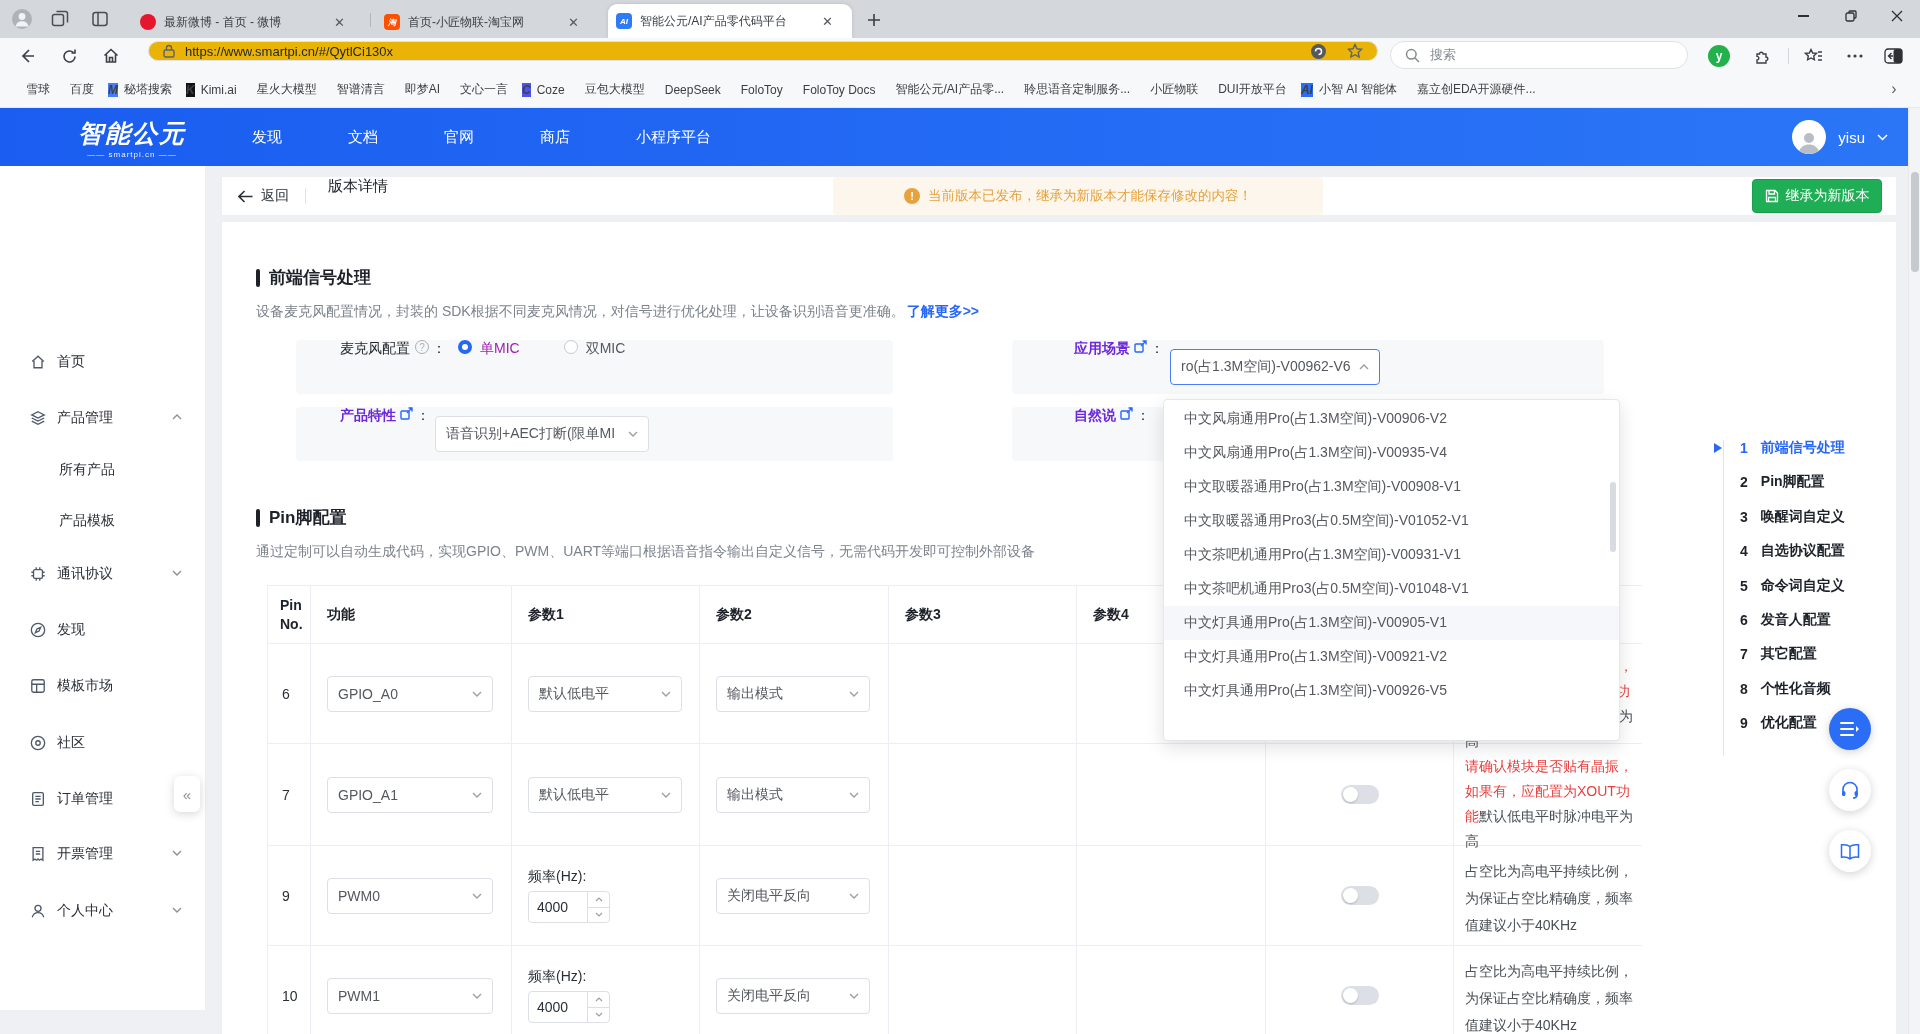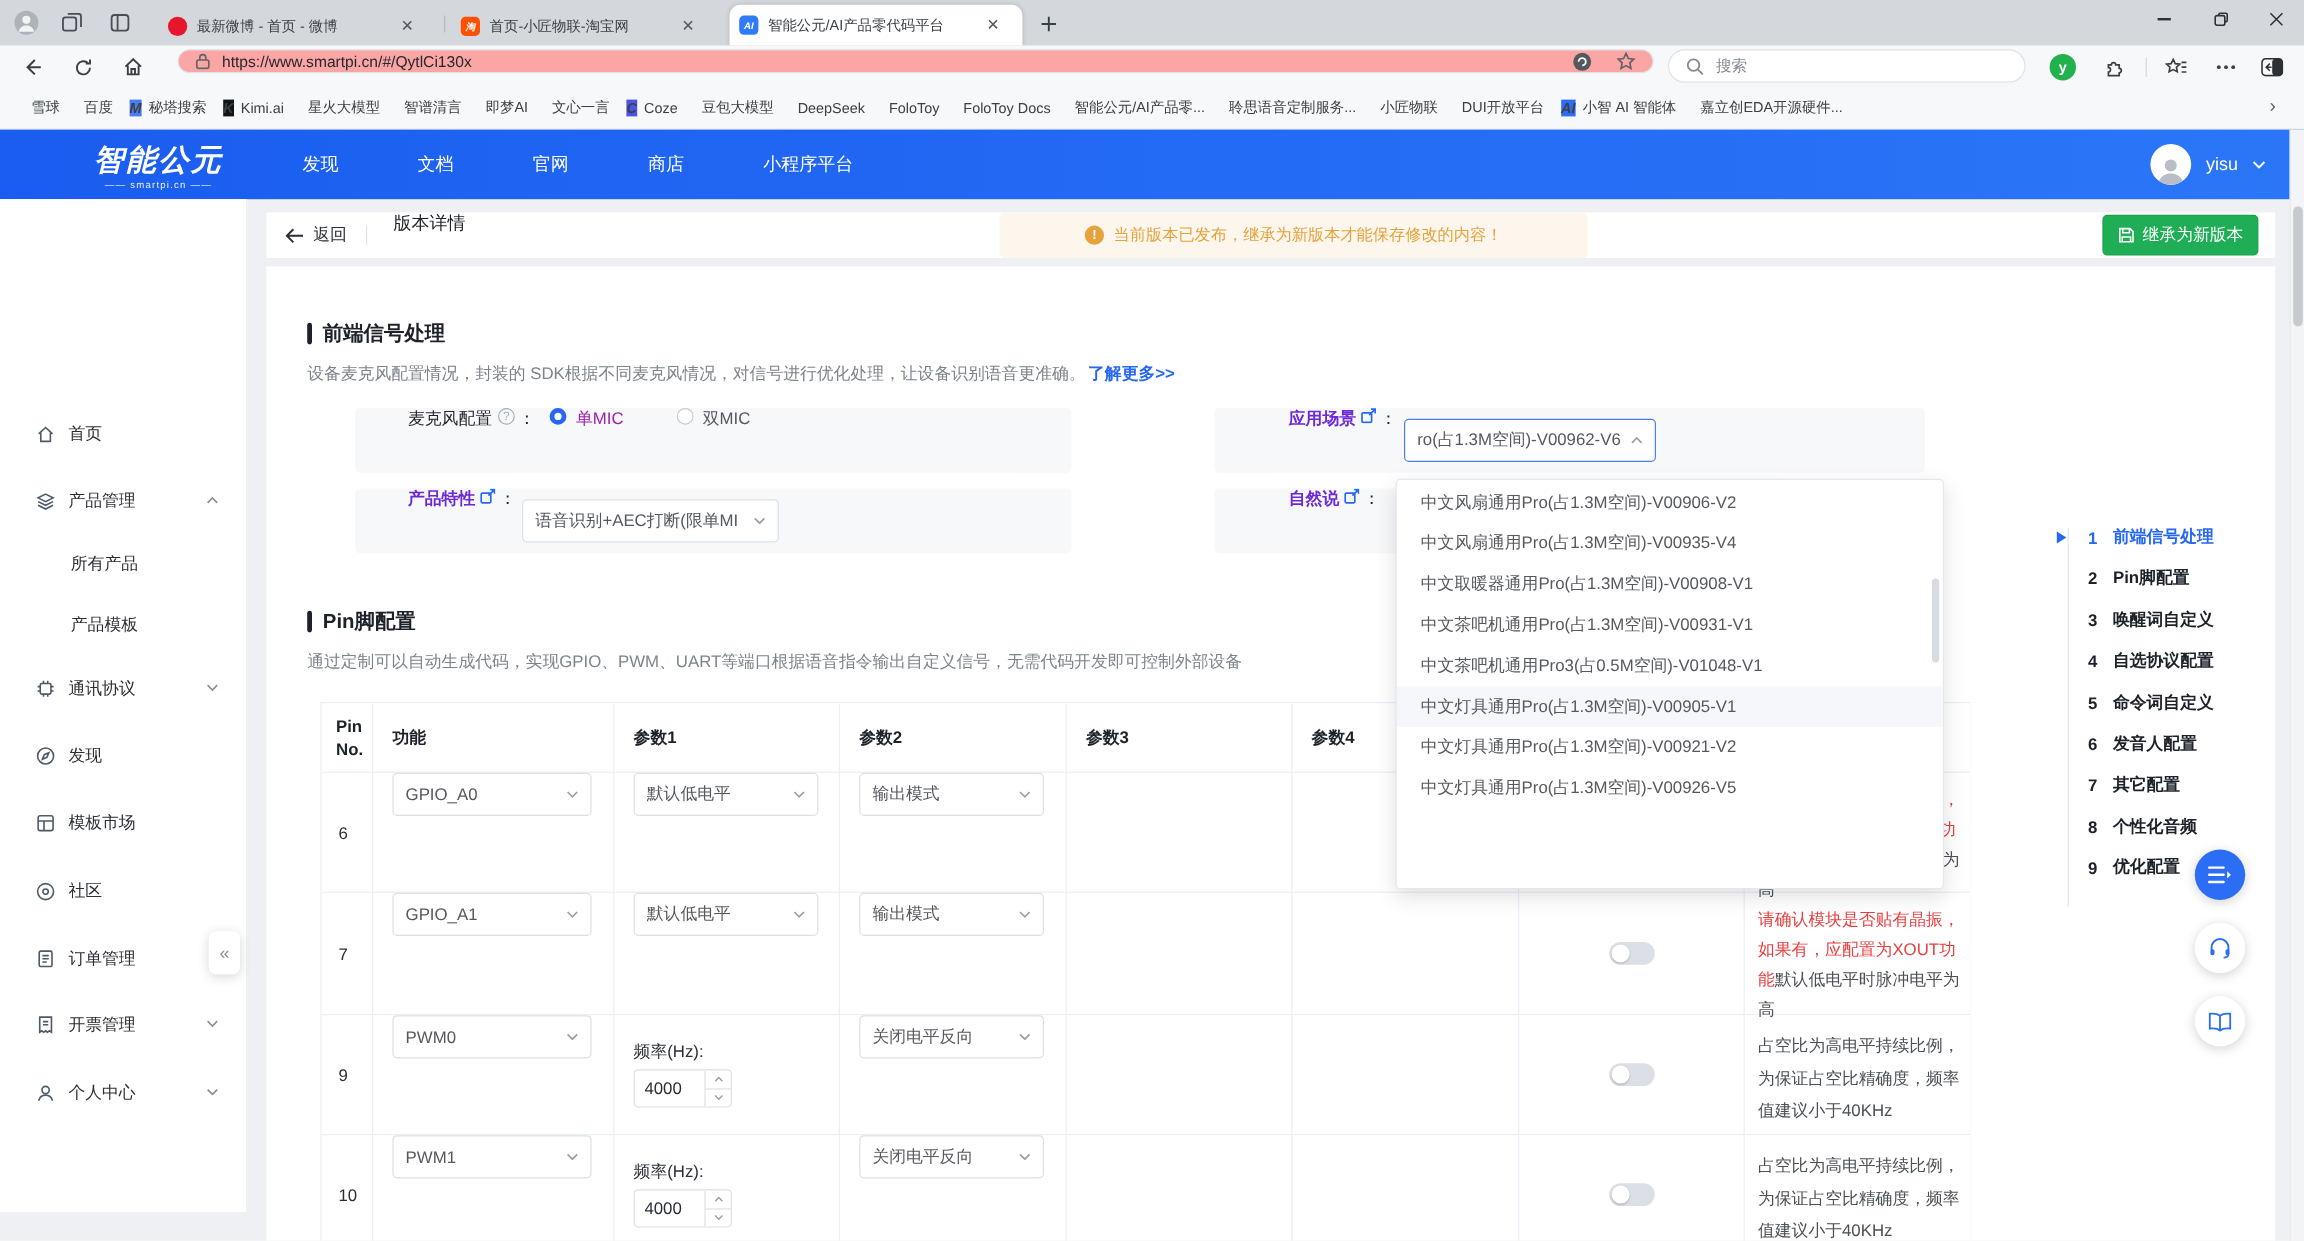--- a/index.html
+++ b/index.html
@@ -13,21 +13,21 @@
   .tab{position:absolute;top:6px;height:32px;display:flex;align-items:center;font-size:12px;color:#3a3f44;padding:0 8px;white-space:nowrap;overflow:hidden}
   .tab .title{overflow:hidden;text-overflow:ellipsis;white-space:nowrap}
   .fv{width:16px;height:16px;border-radius:4px;margin-right:8px;flex:none;display:flex;align-items:center;justify-content:center;color:#fff;font-size:8px;font-weight:bold}
   .fv.round{border-radius:50%}
   .tab .x{margin-left:10px;color:#55595e;font-size:13px;flex:none}
   #tab-active{background:#fff;border-radius:9px 9px 0 0;top:4px;height:34px;box-shadow:0 0 4px rgba(0,0,0,.12)}
   .tabsep{position:absolute;top:13px;width:1px;height:14px;background:#b3b7bd}
   .winctl{position:absolute;top:0;width:46px;height:32px;display:flex;align-items:center;justify-content:center}
   #toolbar{position:absolute;left:0;top:38px;width:1920px;height:34px;background:#f7f8f9}
   .tbicon{position:absolute;top:5px;width:26px;height:26px;display:flex;align-items:center;justify-content:center}
-  #urlpill{position:absolute;left:148px;top:41px;width:1230px;height:20px;background:#fca5a5;border:1px solid #e0e2e6;border-radius:14px;display:flex;align-items:center;padding:0 14px;font-size:13px;color:#24292e}
+  #urlpill{position:absolute;left:148px;top:41px;width:1230px;height:20px;background:#eab308;border:1px solid #e0e2e6;border-radius:14px;display:flex;align-items:center;padding:0 14px;font-size:13px;color:#24292e}
   #urlpill .url{flex:1;margin-left:10px}
   #searchpill{position:absolute;left:1390px;top:41px;width:298px;height:28px;background:#fff;border:1px solid #e0e2e6;border-radius:14px;display:flex;align-items:center;gap:10px;padding:0 14px;font-size:13px;color:#84898f}
   #bmbar{position:absolute;left:0;top:72px;width:1920px;height:36px;background:#f7f8f9;border-bottom:1px solid #e8eaed;display:flex;align-items:center;gap:14px;padding:0 20px;overflow:hidden}
   .bm{display:flex;align-items:center;gap:6px;font-size:12px;color:#3c4043;white-space:nowrap;flex:none}
   #bm-overflow{position:absolute;right:14px;top:74px;width:24px;height:30px;display:flex;align-items:center;justify-content:center;font-size:16px;color:#5f6368;background:#f7f8f9}
   
   #siteheader{position:absolute;left:0;top:108px;width:1920px;height:58px;background:linear-gradient(90deg,#1a5df0,#2b76f7)}
   #logo{position:absolute;left:78px;top:9px;color:#fff;text-align:center}
   #logo .l1{font-size:25px;font-weight:bold;letter-spacing:2px;font-style:italic}
   #logo .l2{font-size:8px;opacity:.9;letter-spacing:1px}
@@ -70,21 +70,21 @@
   .opt{height:34px;display:flex;align-items:center;padding-left:20px;font-size:14px;color:#55585e;white-space:nowrap}
   .opt.hov{background:#f5f7fa}
   .opt.sel{color:#2667f4;font-weight:bold}
   #dd-thumb{position:absolute;right:3px;top:82px;width:6px;height:70px;background:#d8dbe0;border-radius:3px}
   
   #pintable{position:absolute;left:267px;top:585px;width:1375px;height:449px;display:grid;grid-template-columns:43px 201px 188px 189px 188px 189px 188px 189px;grid-template-rows:58px 100px 102px 100px 100px;border-top:1px solid #ebeef5;border-left:1px solid #ebeef5;overflow:hidden}
   .c{border-right:1px solid #ebeef5;border-bottom:1px solid #ebeef5;font-size:14px;color:#2a2f36;position:relative}
   .c.h{display:flex;align-items:center;padding-left:16px;font-weight:bold;color:#1d2129}
   .c.h.pin{padding-left:12px;line-height:19px}
   .c.pinv{display:flex;align-items:center;padding-left:14px}
-  .c.selcell{display:flex;align-items:flex-start;padding-left:16px}
+  .c.selcell{display:flex;align-items:center;padding-left:16px}
   .c .sel{height:36px}
   .c.togglecell{display:flex;align-items:center;justify-content:center}
   .switch{width:38px;height:19px;border-radius:10px;background:#dcdfe6;position:relative}
   .switch .knob{position:absolute;left:2px;top:2px;width:15px;height:15px;border-radius:50%;background:#fff;box-shadow:0 1px 2px rgba(0,0,0,.2)}
   .c.note{padding:10px 8px 0 11px;line-height:25px}
   .note .red{color:#e84040}
   .note .plain{color:#4a5056}
   .c.note.pwm{padding-top:12px;line-height:27px}
   .freqwrap{display:flex;flex-direction:column;gap:5px;margin-left:16px}
   .freqlabel{font-size:14px;color:#2a2f36}
@@ -699,20 +699,21 @@
         <span class="knob"></span>
       </span>
     </div>
   <div class="c note pwm"><span class="plain">占空比为高电平持续比例，为保证占空比精确度，频率值建议小于40KHz</span></div>
 </div>
 
 <div id="dropdown">
   <div class="opt">中文风扇通用Pro(占1.3M空间)-V00906-V2</div>
   <div class="opt">中文风扇通用Pro(占1.3M空间)-V00935-V4</div>
   <div class="opt">中文取暖器通用Pro(占1.3M空间)-V00908-V1</div>
+  <div class="opt">中文取暖器通用Pro3(占0.5M空间)-V01052-V1</div>
   <div class="opt">中文茶吧机通用Pro(占1.3M空间)-V00931-V1</div>
   <div class="opt">中文茶吧机通用Pro3(占0.5M空间)-V01048-V1</div>
   <div class="opt hov">中文灯具通用Pro(占1.3M空间)-V00905-V1</div>
   <div class="opt">中文灯具通用Pro(占1.3M空间)-V00921-V2</div>
   <div class="opt">中文灯具通用Pro(占1.3M空间)-V00926-V5</div>
   <span id="dd-thumb"></span>
 </div>
 
 <span id="anchor-line"></span>
 <span id="anchor-arrow"></span>

